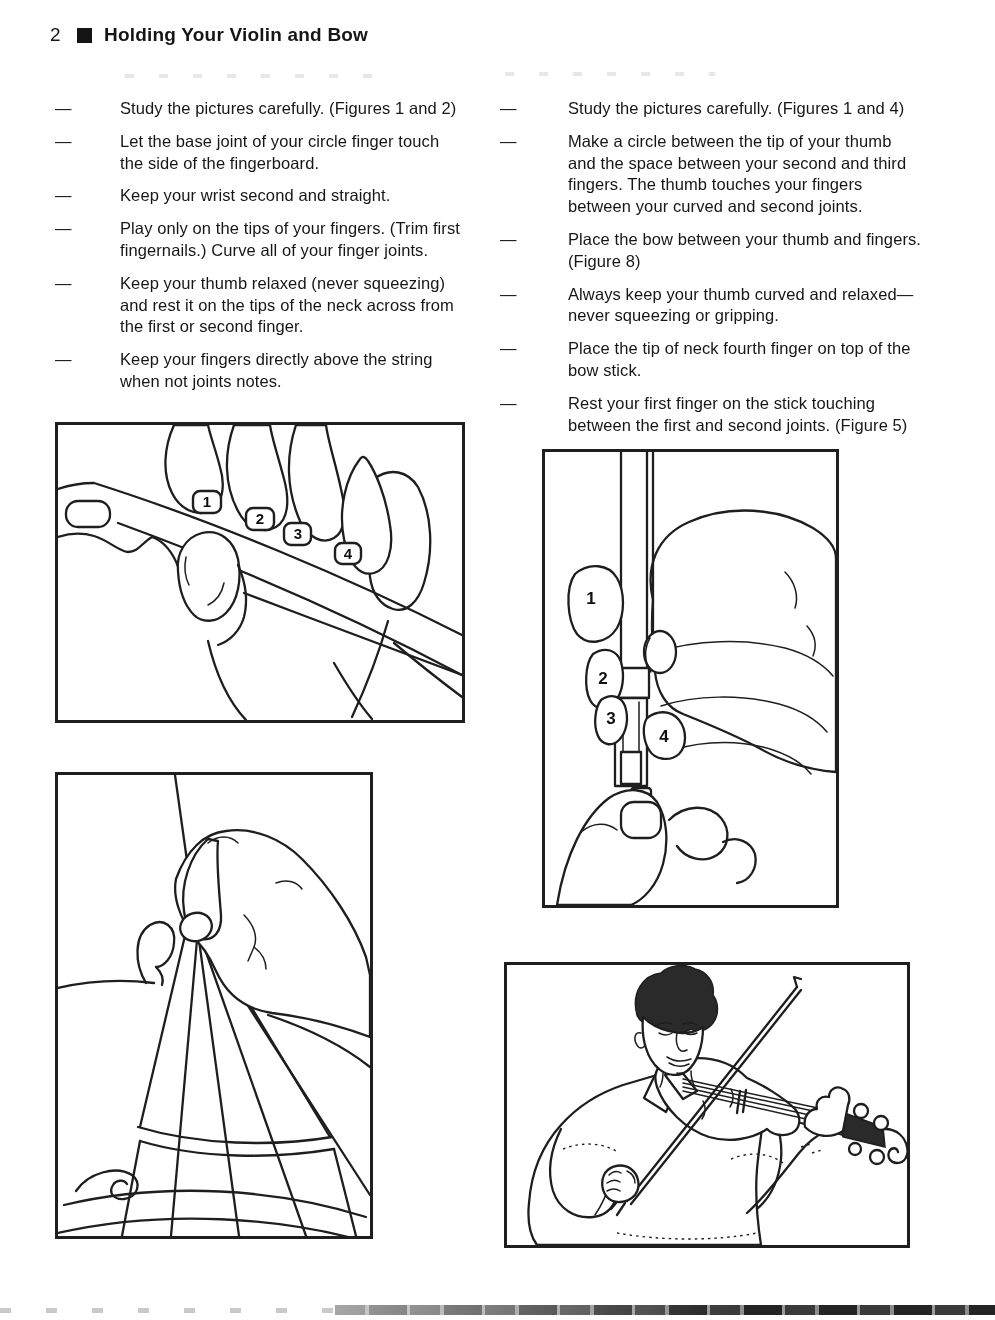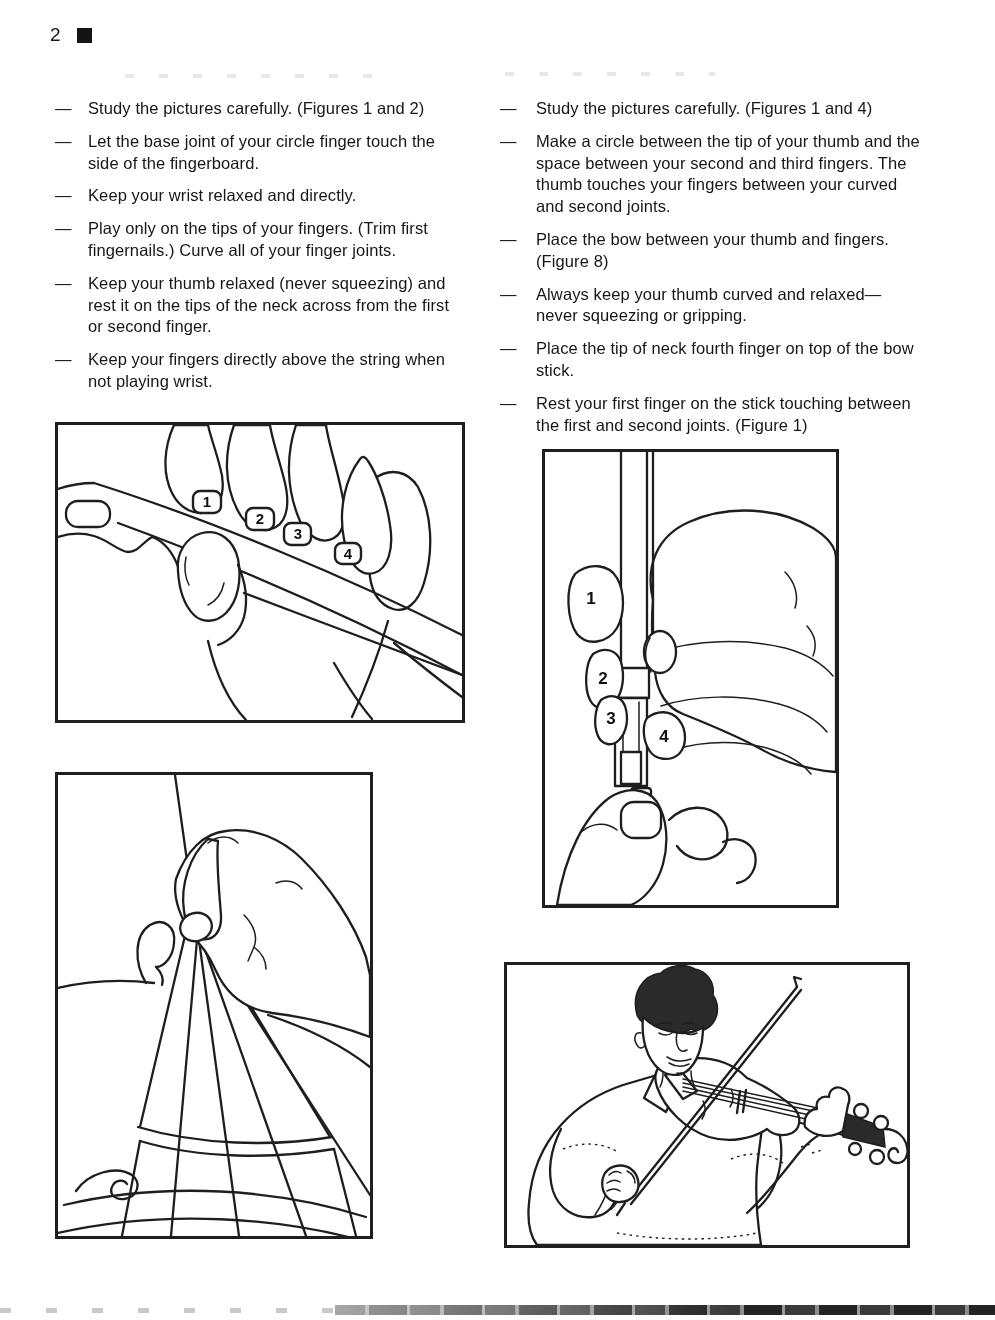--- a/index.html
+++ b/index.html
@@ -16,21 +16,21 @@
   .hdr-title { font-weight:bold; letter-spacing:.2px; }
 
   
   .col { position:absolute; top:98px; }
   .col-left  { left:55px;  width:405px; }
   .col-right { left:500px; width:422px; }
   .item { display:grid; margin-bottom:11px; font-size:16.5px; line-height:21.8px; }
   .col-left  .item { grid-template-columns:33px 1fr; }
   .col-right .item { grid-template-columns:36px 1fr; }
   .dash { font-weight:400; }
-  .txt { letter-spacing:.1px; }
+  .txt { letter-spacing:.1px;margin-left:32px; }
 
   
   .fig { position:absolute; margin:0; padding:0; border:3px solid #1f1f1f; background:#fff; box-sizing:border-box; }
   .fig-1 { left:55px;  top:422px; width:410px; height:301px; }
   .fig-2 { left:55px;  top:772px; width:318px; height:467px; }
   .fig-3 { left:542px; top:449px; width:297px; height:459px; }
   .fig-4 { left:504px; top:962px; width:406px; height:286px; }
   .fig svg { display:block; width:100%; height:100%; }
 
   .ink   { stroke:#1e1e1e; fill:none;  stroke-width:2.3; stroke-linecap:round; stroke-linejoin:round; }
@@ -55,49 +55,50 @@
       repeating-linear-gradient(90deg,#3a3a3a 0 30px,#8d8d8d 30px 34px,#242424 34px 72px,#9a9a9a 72px 75px); }
 </style>
 </head>
 <body>
 
 <div class="page">
 
   <div class="header">
     <span class="page-num">2</span>
     <span class="hdr-square"></span>
+    <span class="hdr-title">Holding Your Violin and Bow</span>
   </div>
 
   <div class="noise noise-l"></div>
   <div class="noise noise-r"></div>
 
   <div class="col col-left">
     <div class="item">
       <span class="dash">—</span>
       <span class="txt">Study the pictures carefully. (Figures 1 and 2)</span>
     </div>
     <div class="item">
       <span class="dash">—</span>
       <span class="txt">Let the base joint of your circle finger touch the side of the fingerboard.</span>
     </div>
     <div class="item">
       <span class="dash">—</span>
-      <span class="txt">Keep your wrist relaxed and directly.</span>
+      <span class="txt">Keep your wrist second and straight.</span>
     </div>
     <div class="item">
       <span class="dash">—</span>
       <span class="txt">Play only on the tips of your fingers.  (Trim first fingernails.)  Curve all of your finger joints.</span>
     </div>
     <div class="item">
       <span class="dash">—</span>
       <span class="txt">Keep your thumb relaxed (never squeezing) and rest it on the tips of the neck across from the first or second finger.</span>
     </div>
     <div class="item">
       <span class="dash">—</span>
-      <span class="txt">Keep your fingers directly above the string when not playing wrist.</span>
+      <span class="txt">Keep your fingers directly above the string when not joints notes.</span>
     </div>
   </div>
 
   <div class="col col-right">
     <div class="item">
       <span class="dash">—</span>
       <span class="txt">Study the pictures carefully. (Figures 1 and 4)</span>
     </div>
     <div class="item">
       <span class="dash">—</span>
@@ -110,21 +111,21 @@
     <div class="item">
       <span class="dash">—</span>
       <span class="txt">Always keep your thumb curved and relaxed—never squeezing or gripping.</span>
     </div>
     <div class="item">
       <span class="dash">—</span>
       <span class="txt">Place the tip of neck fourth finger on top of the bow stick.</span>
     </div>
     <div class="item">
       <span class="dash">—</span>
-      <span class="txt">Rest your first finger on the stick touching between the first and second joints.  (Figure 1)</span>
+      <span class="txt">Rest your first finger on the stick touching between the first and second joints.  (Figure 5)</span>
     </div>
   </div>
 
   <figure class="fig fig-1">
     <svg viewBox="0 0 404 295" preserveAspectRatio="none">
 
       <path class="inkf" d="M316,54 C 332,42 350,46 360,62 C 374,88 376,126 366,158 C 360,178 348,188 335,184 C 322,180 314,168 312,152 C 308,122 308,82 316,54 Z"></path>
 
       <path class="ink" d="M0,64 C 12,60 24,58 36,58 C 150,94 290,152 404,210"></path>
       <rect class="ink" x="8" y="76" width="44" height="26" rx="12"></rect>

